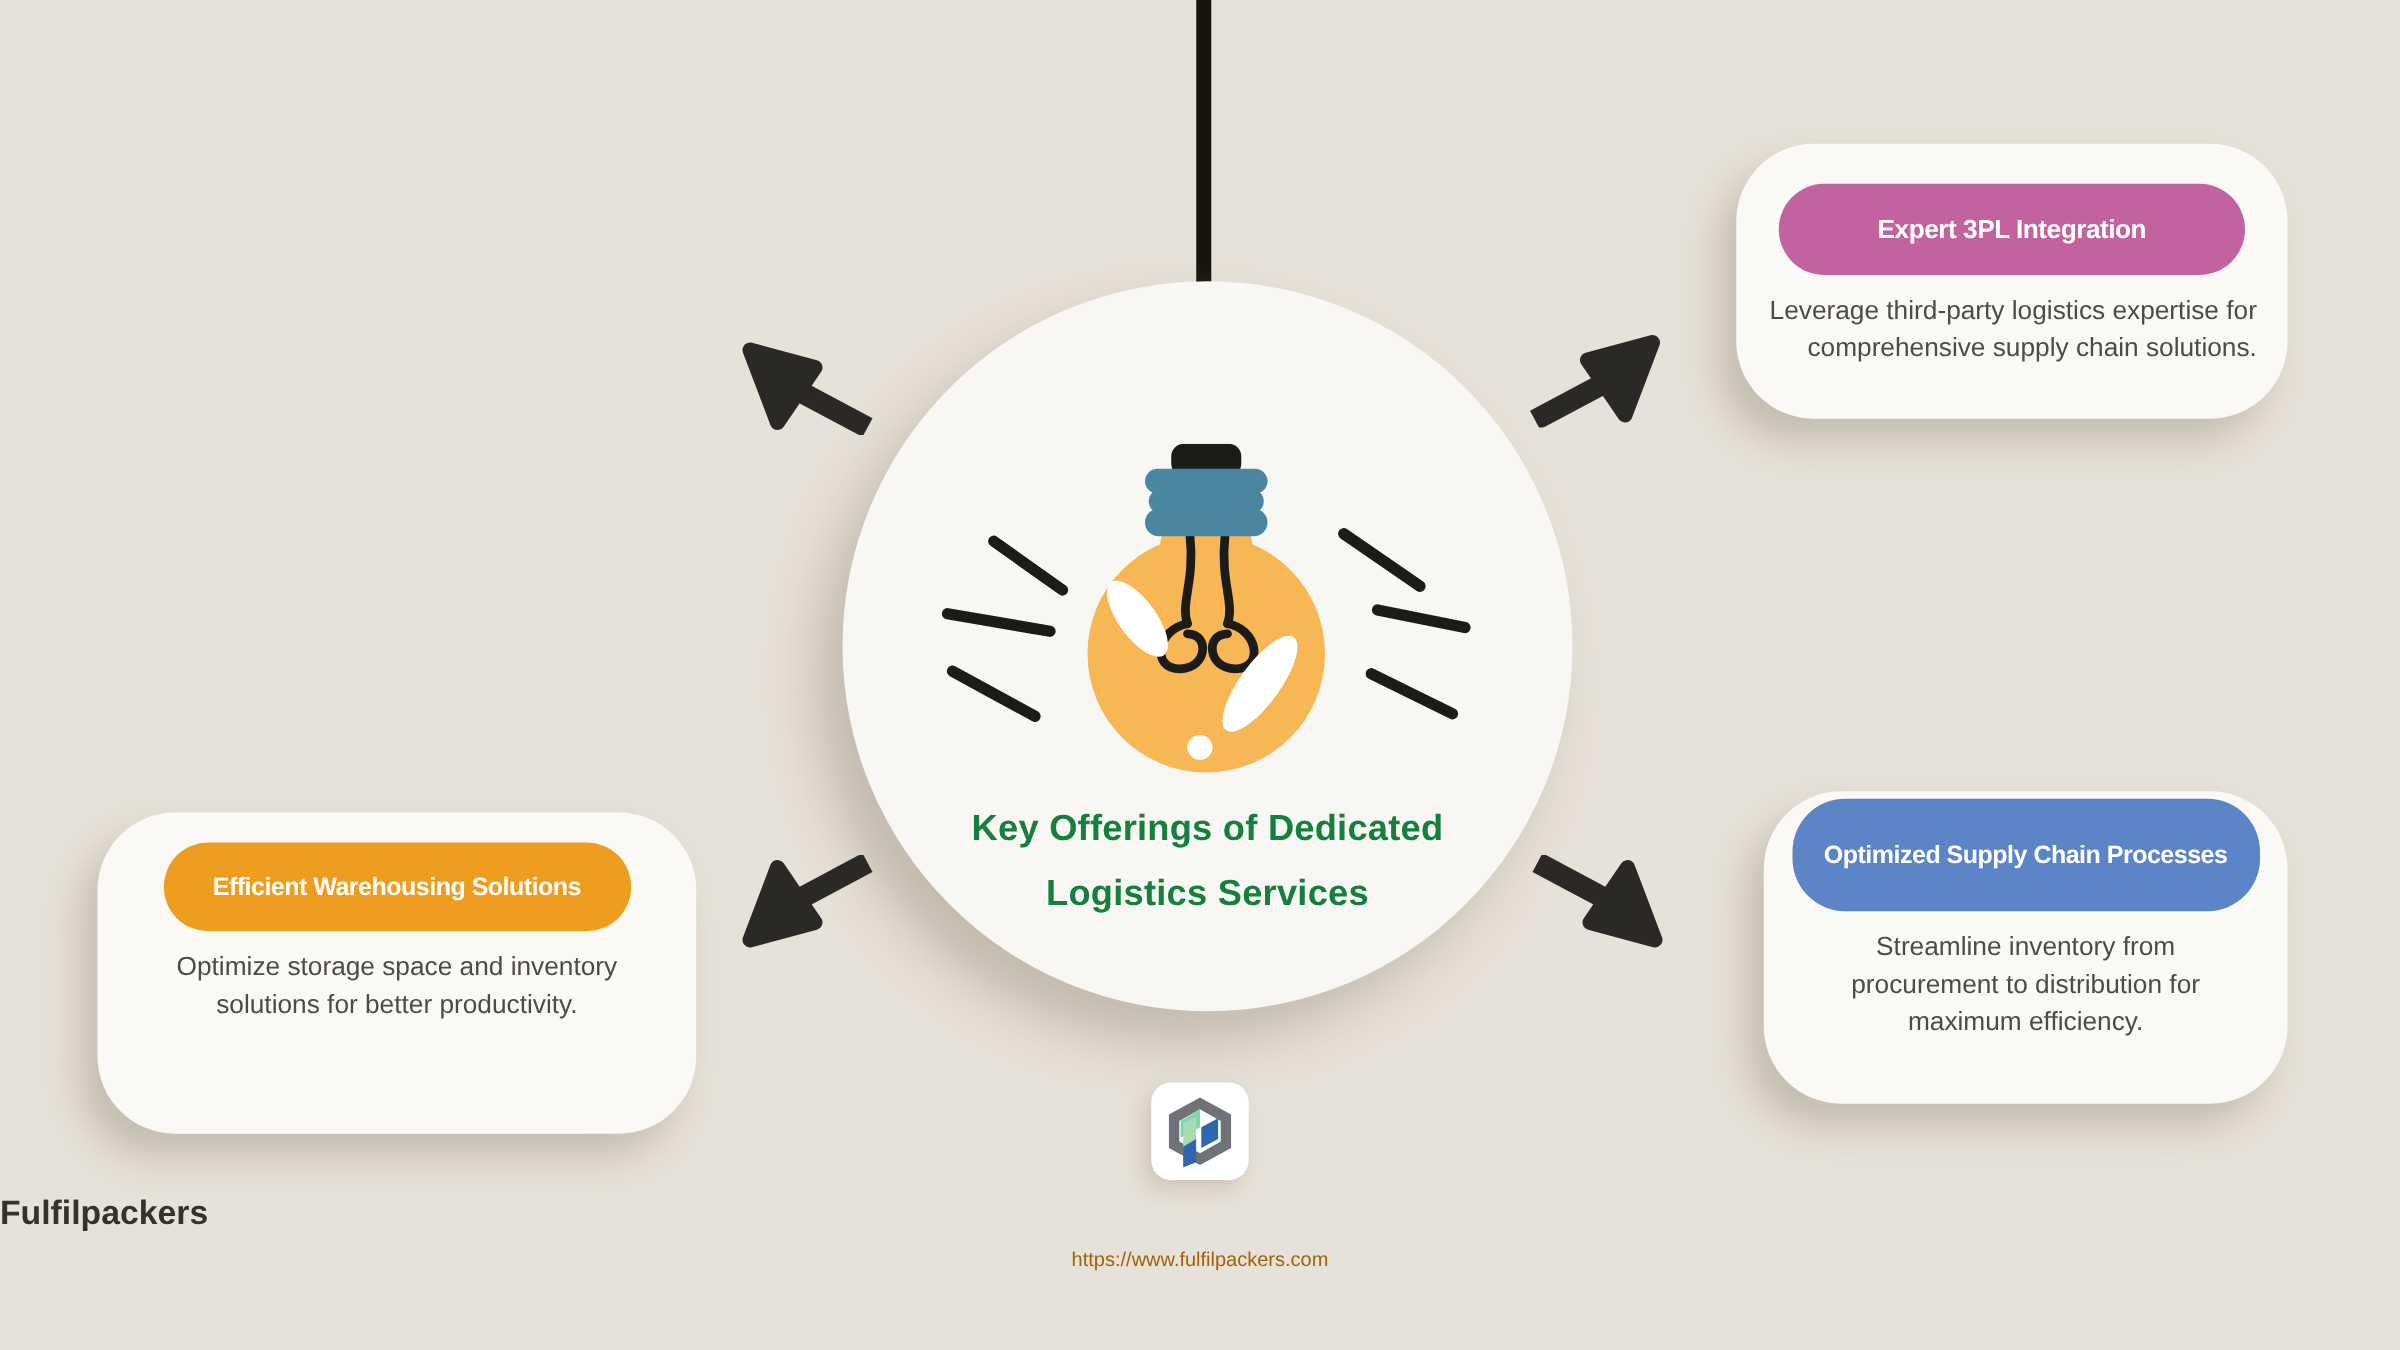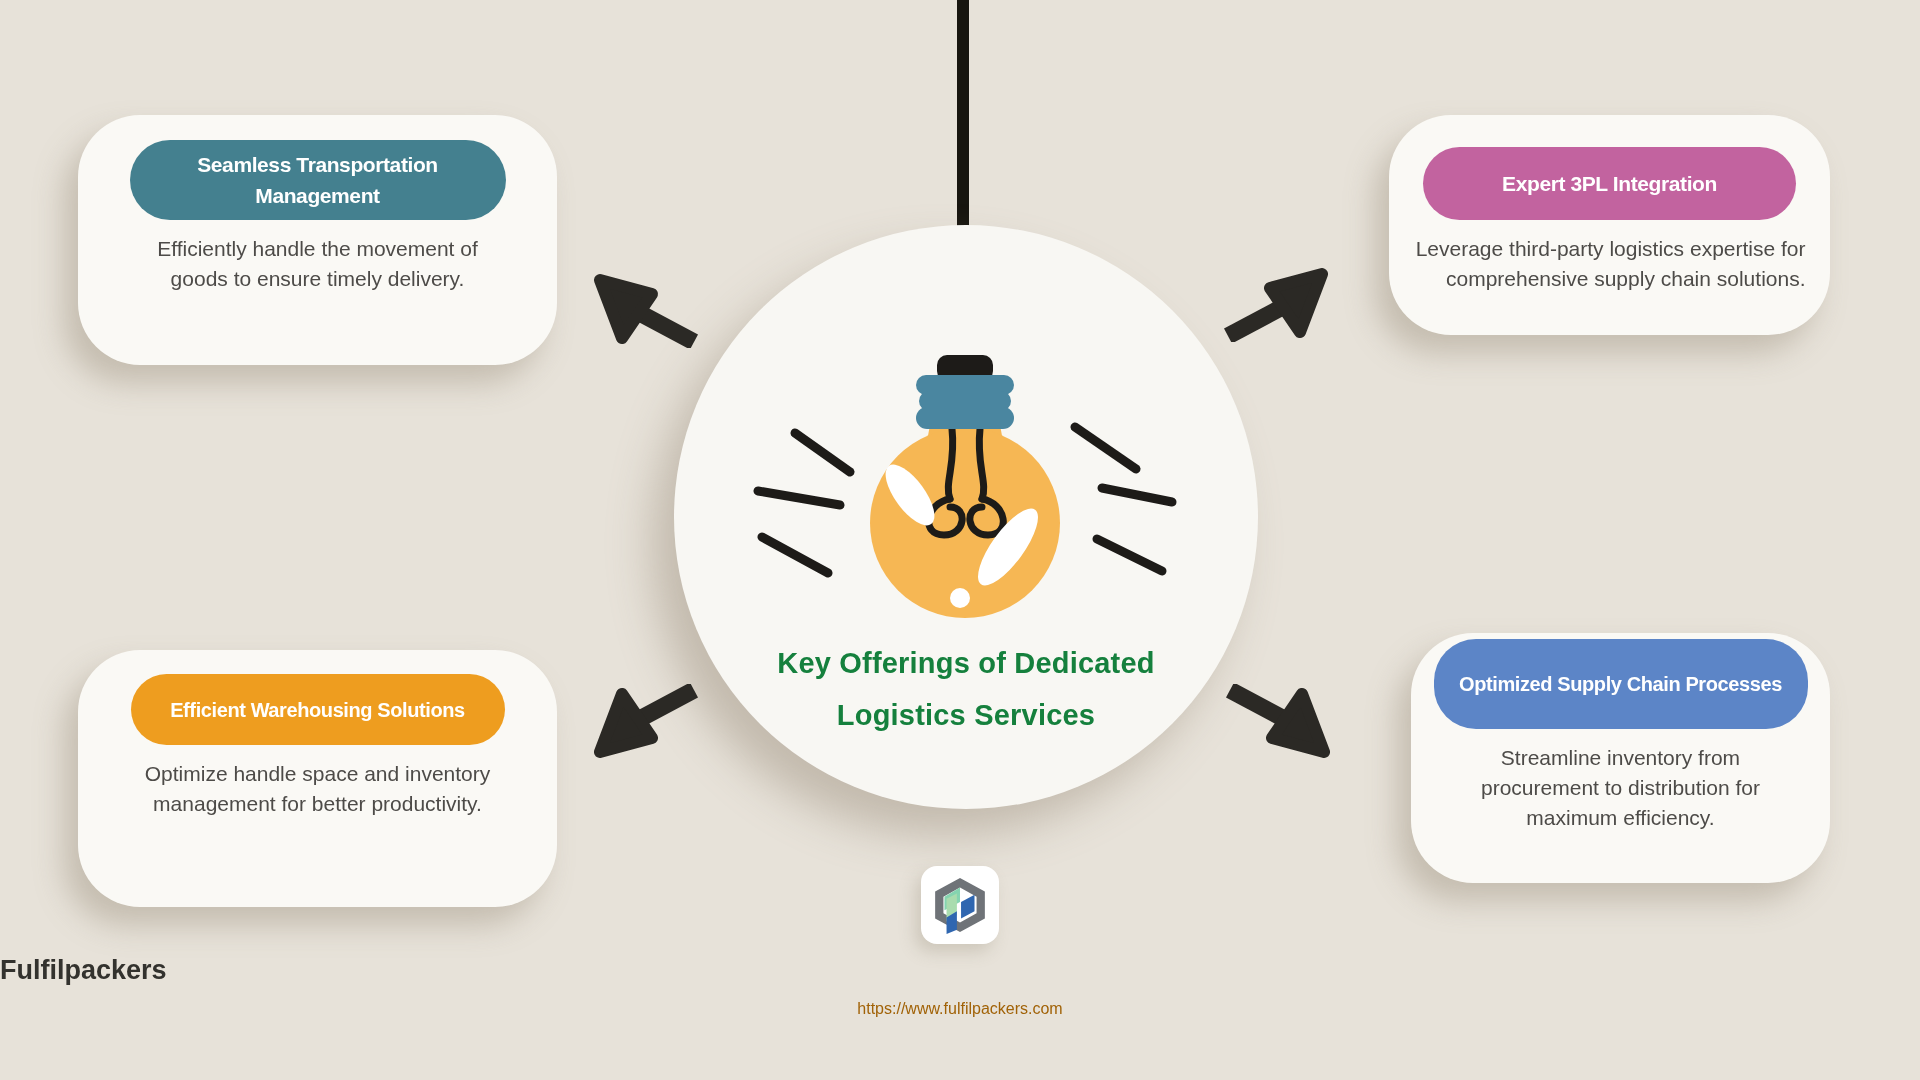--- a/index.html
+++ b/index.html
@@ -144,39 +144,33 @@
       <path d="M 12 8 L 64 22 L 34 66 Z" fill="#2b2925" stroke="#2b2925" stroke-width="12" stroke-linejoin="round"></path>
     </svg>
   </div>
   <div class="arrow arrow-br">
     <svg viewBox="0 0 112 76">
       <line x1="46" y1="38" x2="106" y2="70" stroke="#2b2925" stroke-width="17"></line>
       <path d="M 12 8 L 64 22 L 34 66 Z" fill="#2b2925" stroke="#2b2925" stroke-width="12" stroke-linejoin="round"></path>
     </svg>
   </div>
 
-  <div class="card card-tl">
-    <div class="pill" style="background-color: rgb(68, 128, 143);">
-      <span>Seamless Transportation Management</span>
-    </div>
-    <div class="card-desc">Efficiently handle the movement of goods to ensure timely delivery.</div>
-  </div>
 
   <div class="card card-tr">
     <div class="pill" style="background-color: rgb(194, 99, 159);">
       <span>Expert 3PL Integration</span>
     </div>
     <div class="card-desc">Leverage third-party logistics expertise for comprehensive supply chain solutions.</div>
   </div>
 
   <div class="card card-bl">
     <div class="pill" style="background-color: rgb(238, 157, 31);">
       <span>Efficient Warehousing Solutions</span>
     </div>
-    <div class="card-desc">Optimize handle space and inventory management for better productivity.</div>
+    <div class="card-desc">Optimize storage space and inventory solutions for better productivity.</div>
   </div>
 
   <div class="card card-br">
     <div class="pill" style="background-color: rgb(92, 133, 199);">
       <span>Optimized Supply Chain Processes</span>
     </div>
     <div class="card-desc">Streamline inventory from procurement to distribution for maximum efficiency.</div>
   </div>
 
   <div class="logo-box">

